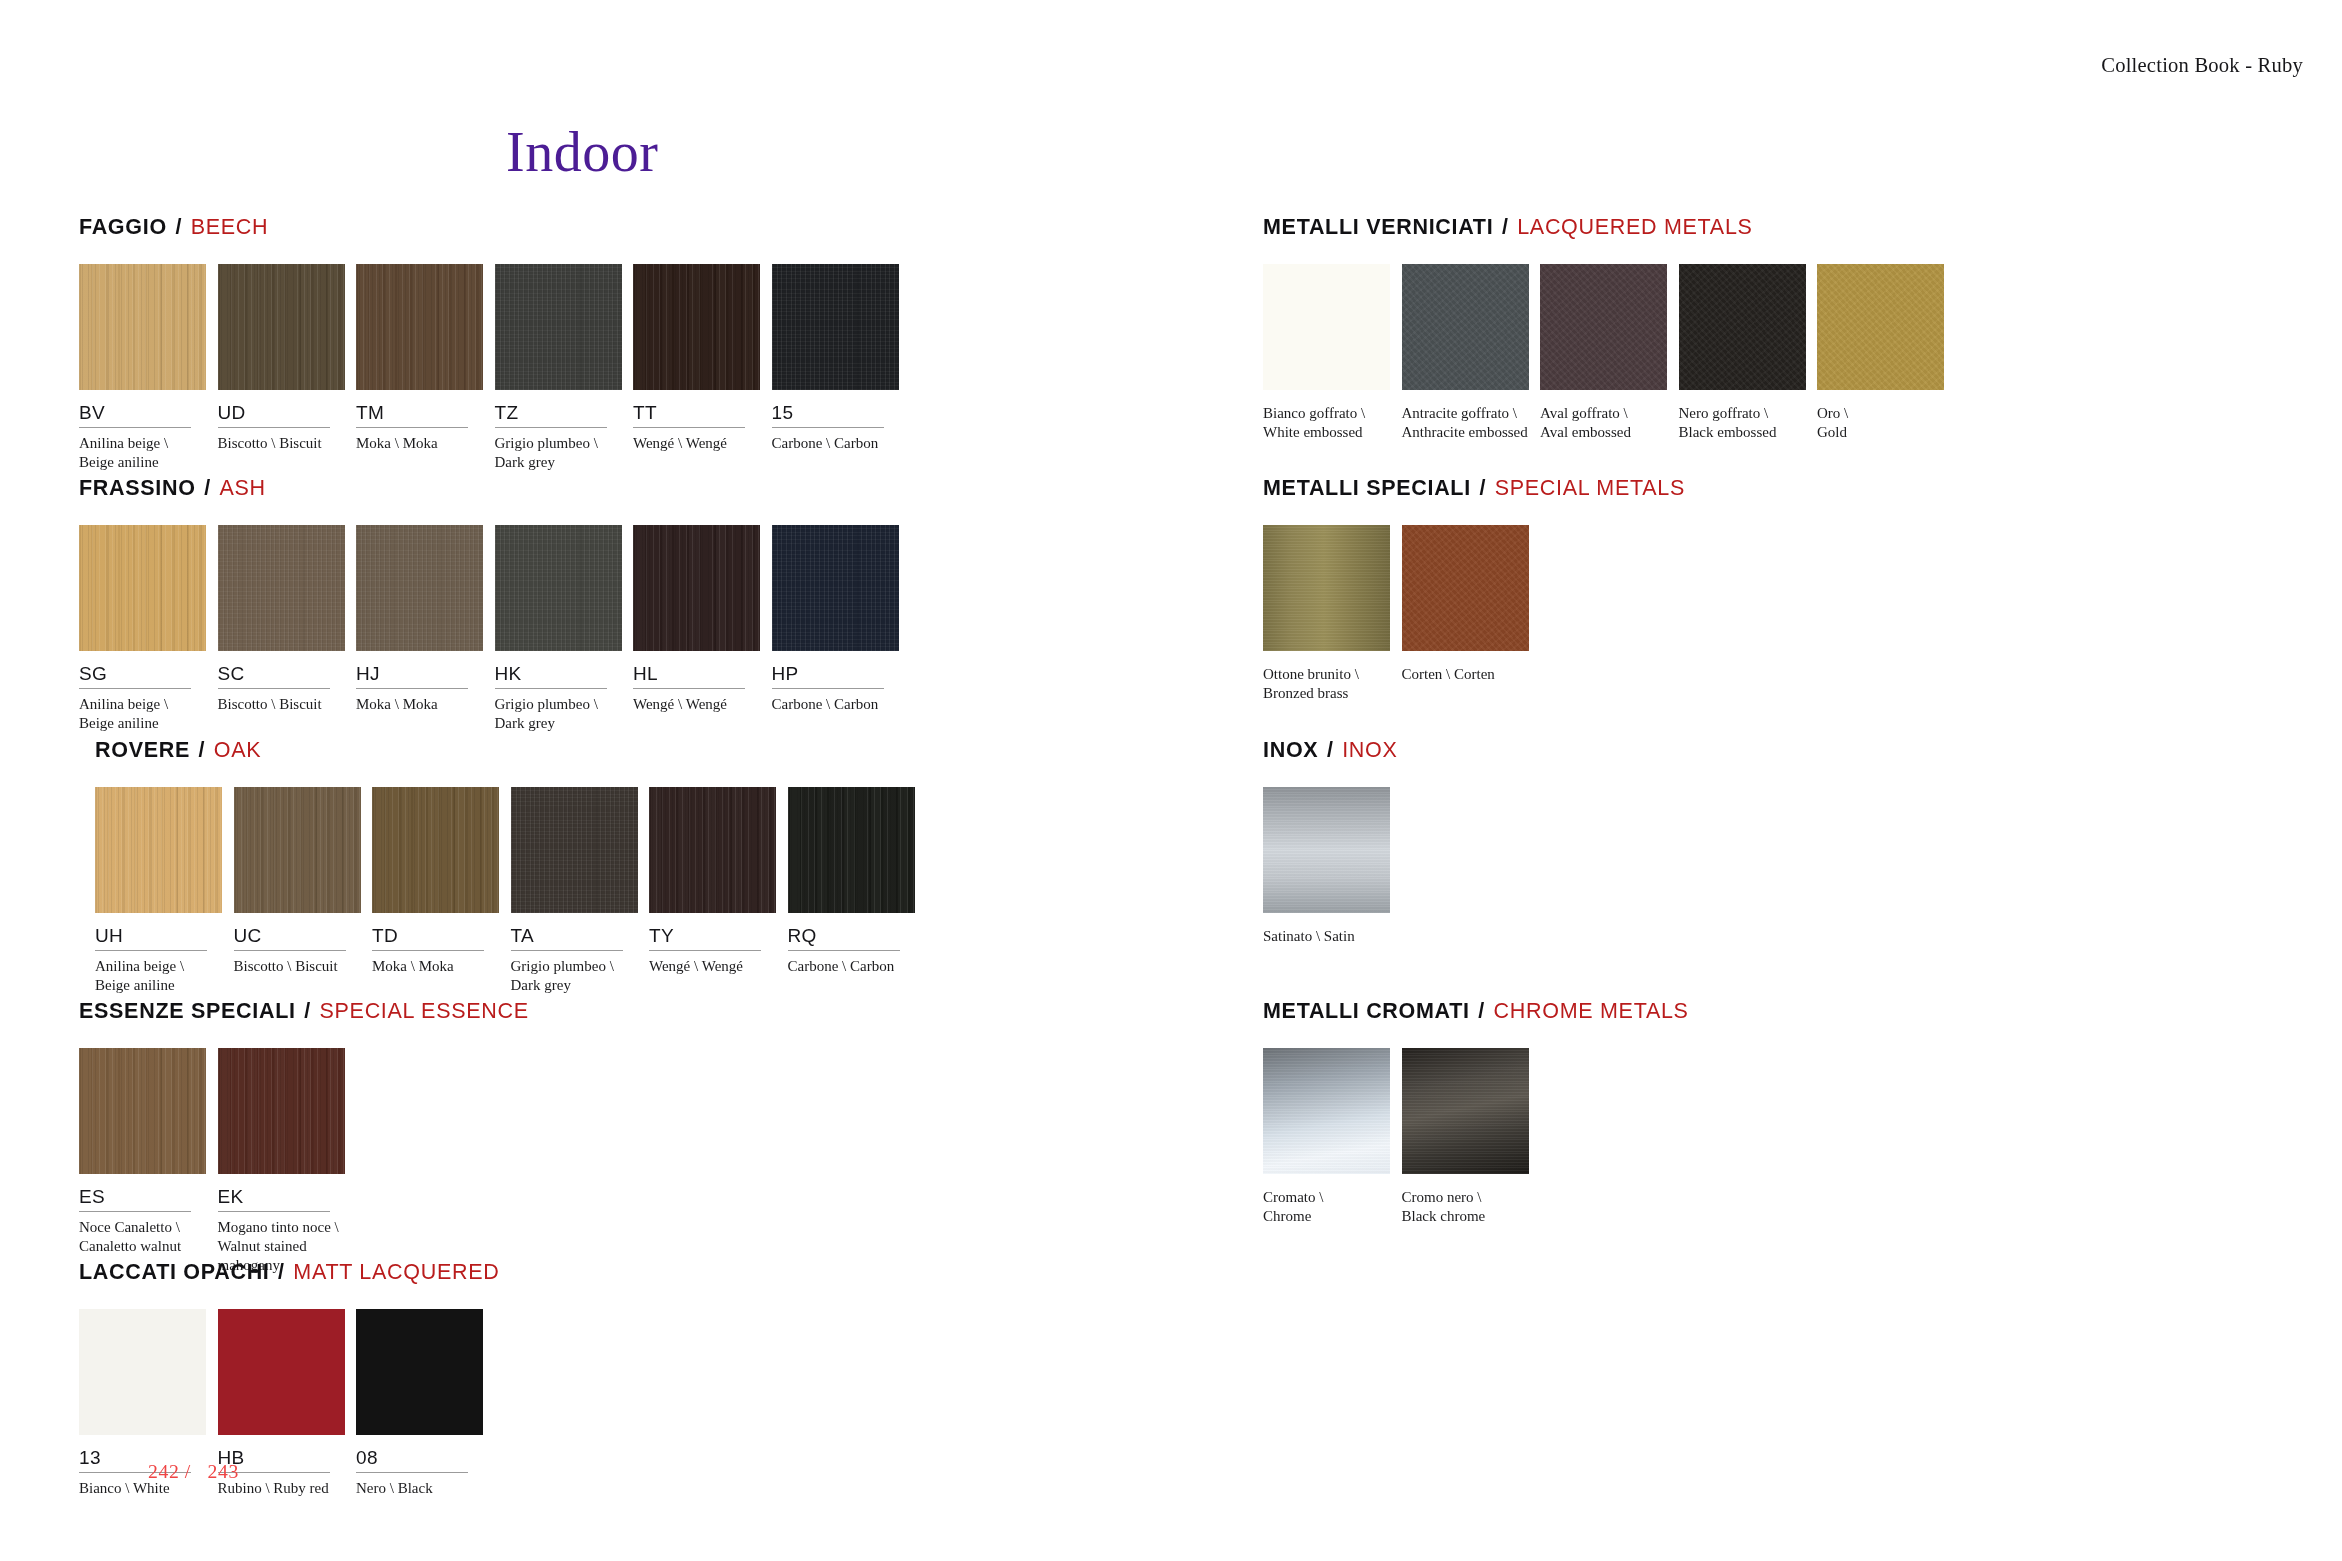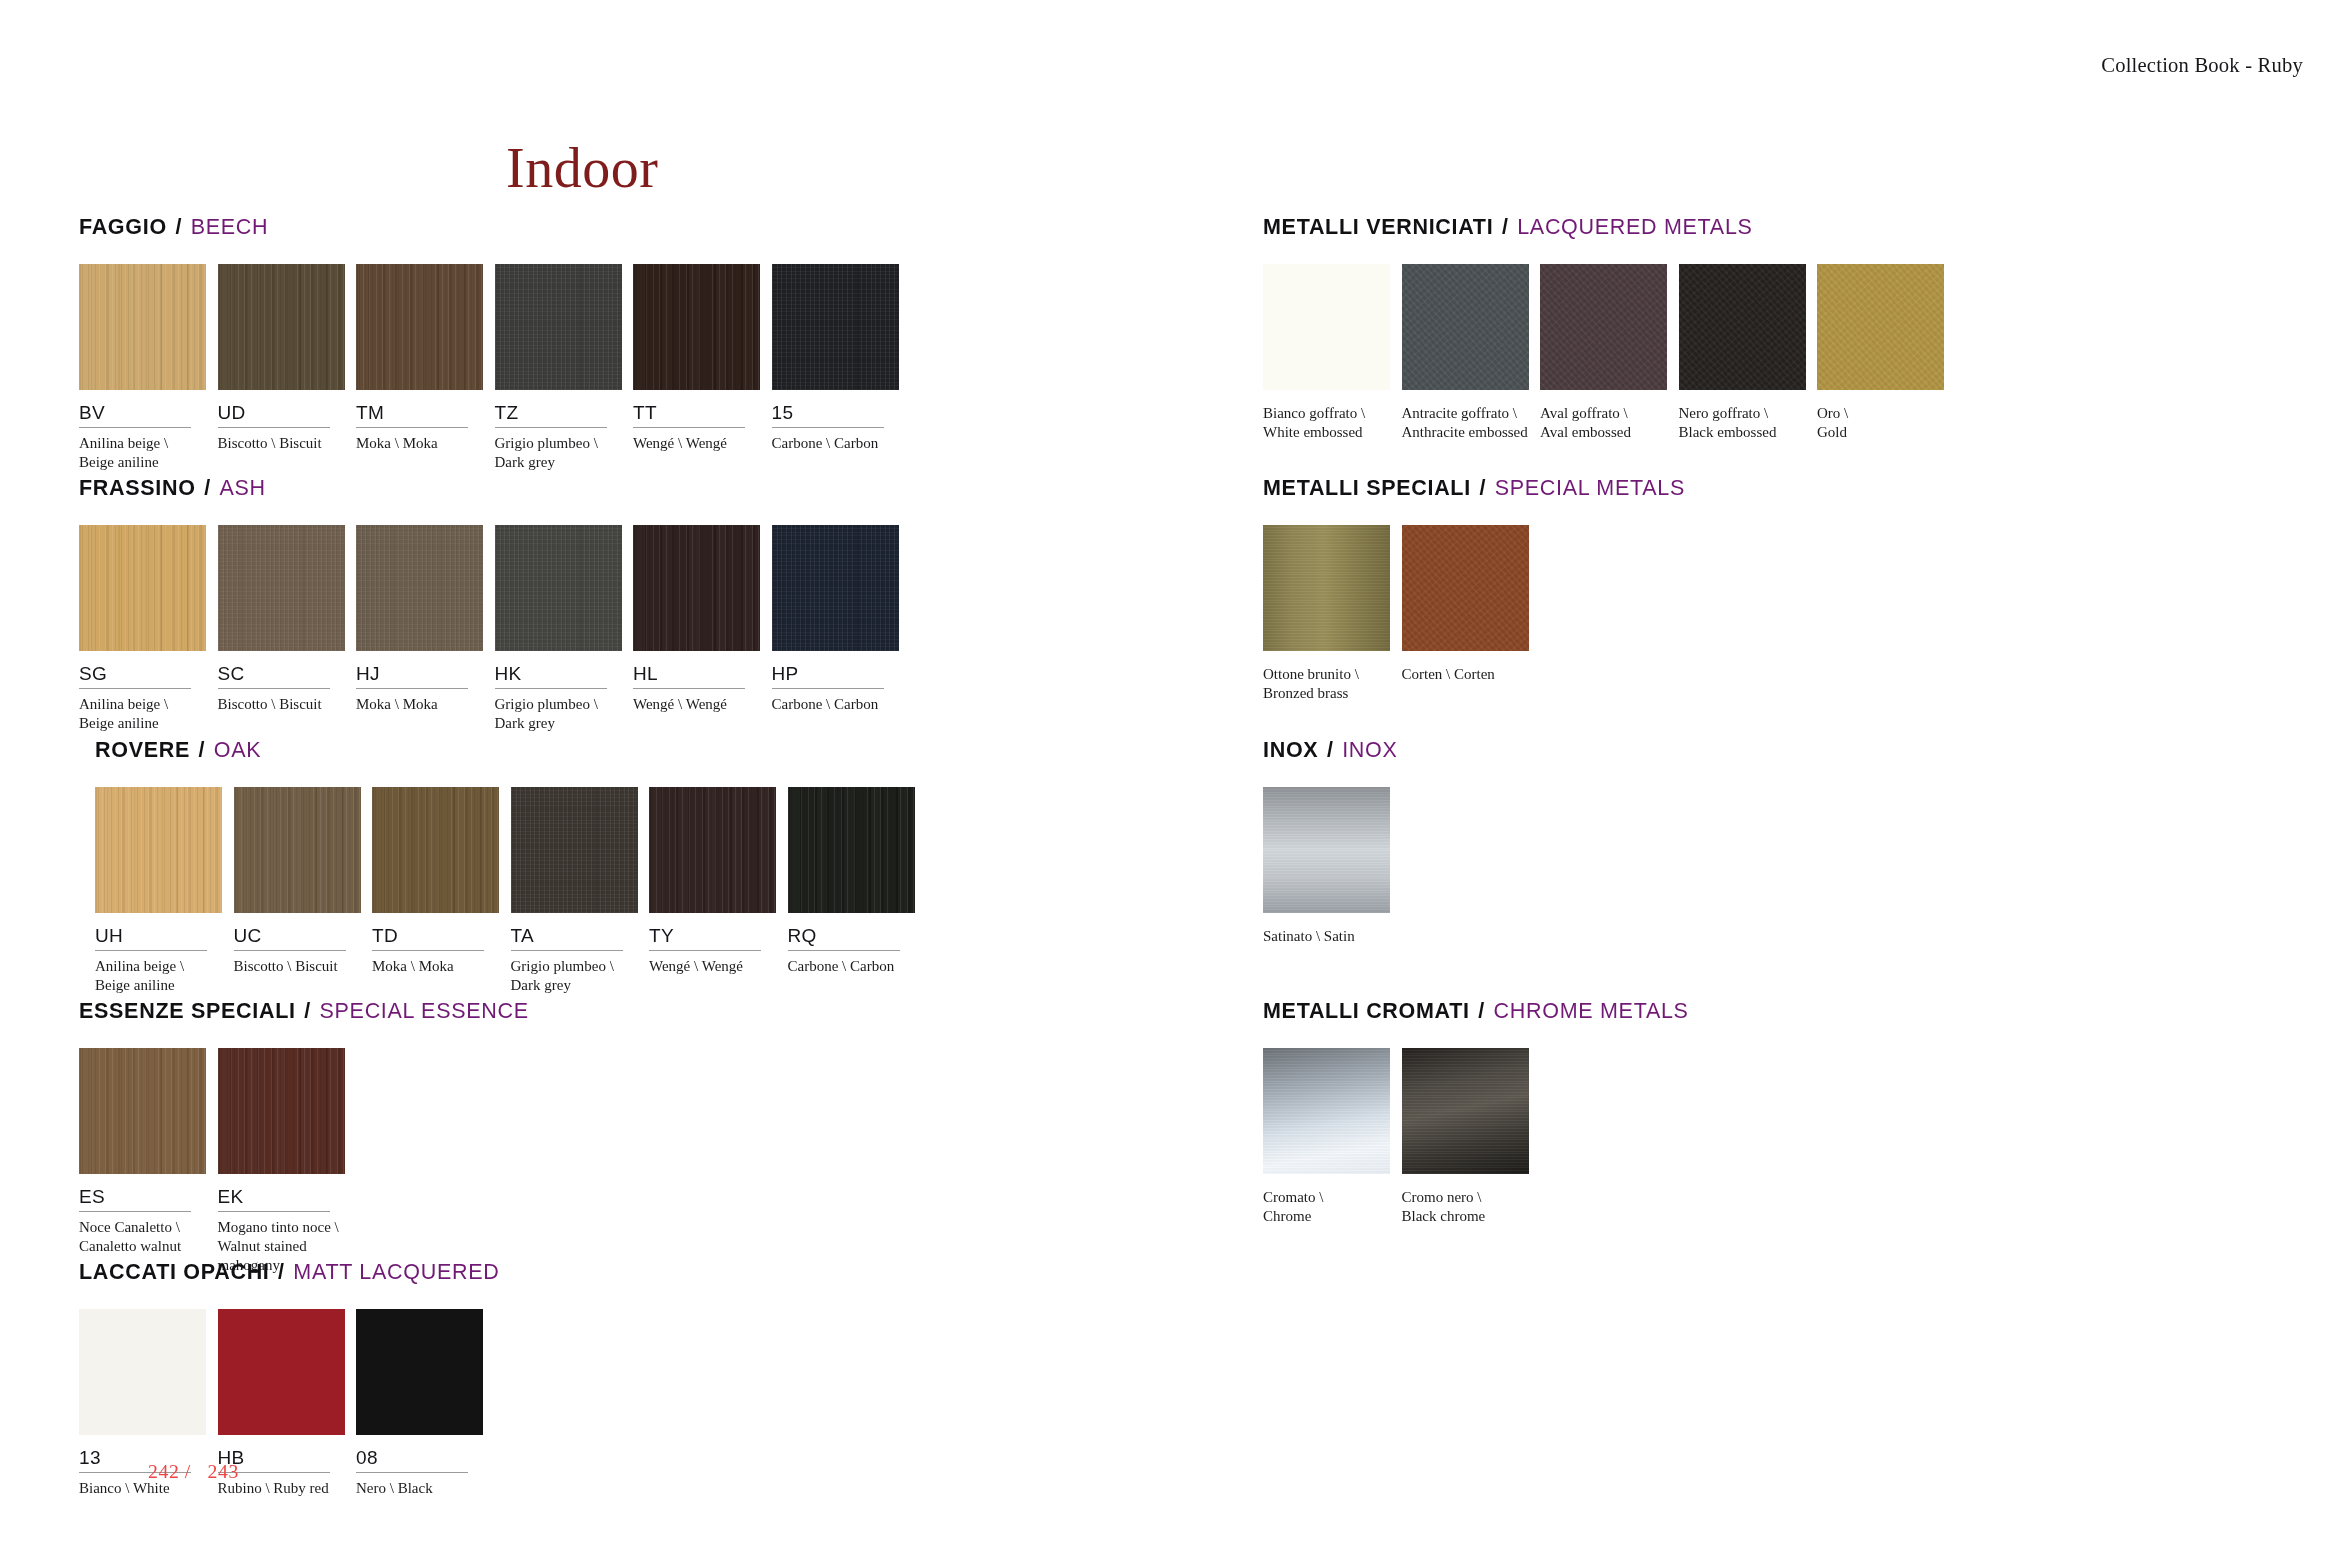--- a/index.html
+++ b/index.html
@@ -25,27 +25,27 @@
     font-family: "Liberation Serif", serif;
     font-size: 20.6px;
     letter-spacing: 0.2px;
     color: #17171a;
     white-space: nowrap;
   }
 
   
   .page-title {
     position: absolute;
-    top: 102px;
+    top: 86px;
     left: 506px;
     font-family: "Liberation Serif", serif;
     font-size: 56px;
     font-weight: 400;
     letter-spacing: 0.5px;
-    color: #7f1d1d;
+    color: #4c1d95;
     line-height: 1;
   }
 
   
   .columns {
     position: absolute;
     top: 217px;
     left: 0;
     width: 2342px;
   }
@@ -71,21 +71,21 @@
     font-weight: 700;
     color: #111114;
   }
   .section-title .sep {
     font-weight: 700;
     color: #111114;
     padding: 0 1.9px;
   }
   .section-title .en {
     font-weight: 400;
-    color: #701a75;
+    color: #b91c1c;
   }
 
   
   .swatch-row {
     display: flex;
     align-items: flex-start;
   }
   .swatch-cell {
     width: 131px;
     margin-right: 7.5px;

